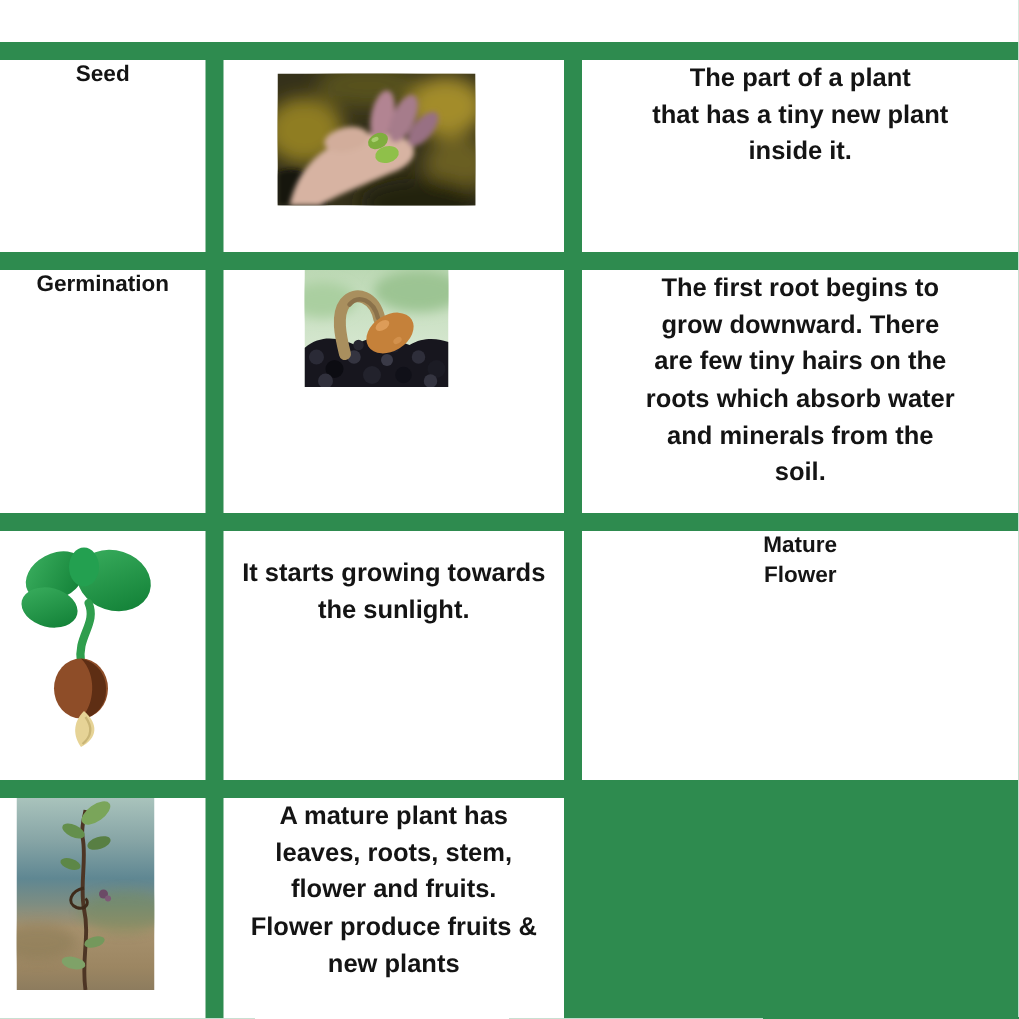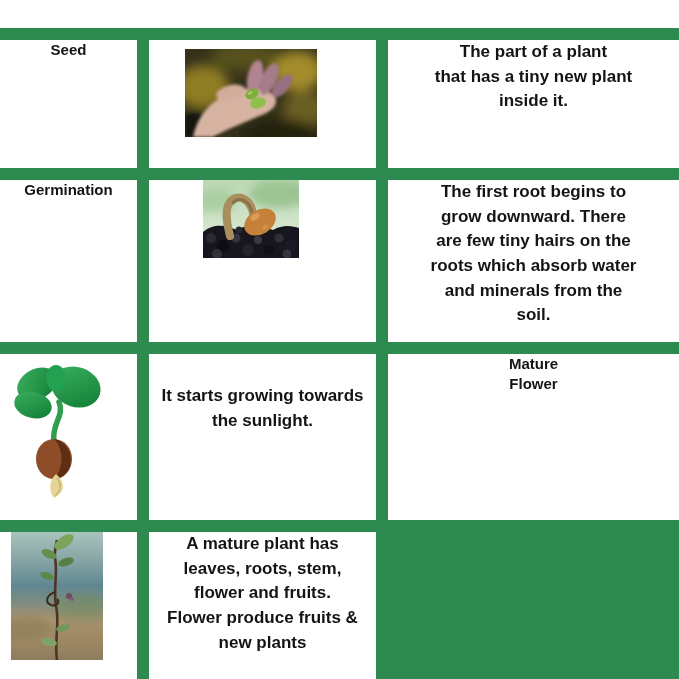--- a/index.html
+++ b/index.html
@@ -14,21 +14,21 @@
     gap:12px;background:var(--accent,#2e8b4f);
   }
   .cell{background:#fff;display:flex;align-items:flex-start;justify-content:center;text-align:center;overflow:hidden;}
   .stage-label{
     font-size:15px;font-weight:700;color:var(--text,#111);white-space:pre-line;line-height:1.35;
   }
   .desc-text{
     font-size:17px;font-weight:700;color:var(--text,#111);white-space:pre-line;line-height:1.45;
     padding:0 6px;
   }
-  .desc-top{align-items:flex-start;padding-top:30px;}
+  .desc-top{align-items:flex-start;padding-top:16px;}
   .img-top{align-items:flex-start;padding-top:9px;}
   .img-top3{align-items:flex-start;padding-top:4px;}
   .img-wrap{display:block;transform:translateX(-12px);line-height:0;}
 </style>
 </head>
 <body>
 
 <div class="canvas">
   <div class="top-bar"></div>
 

